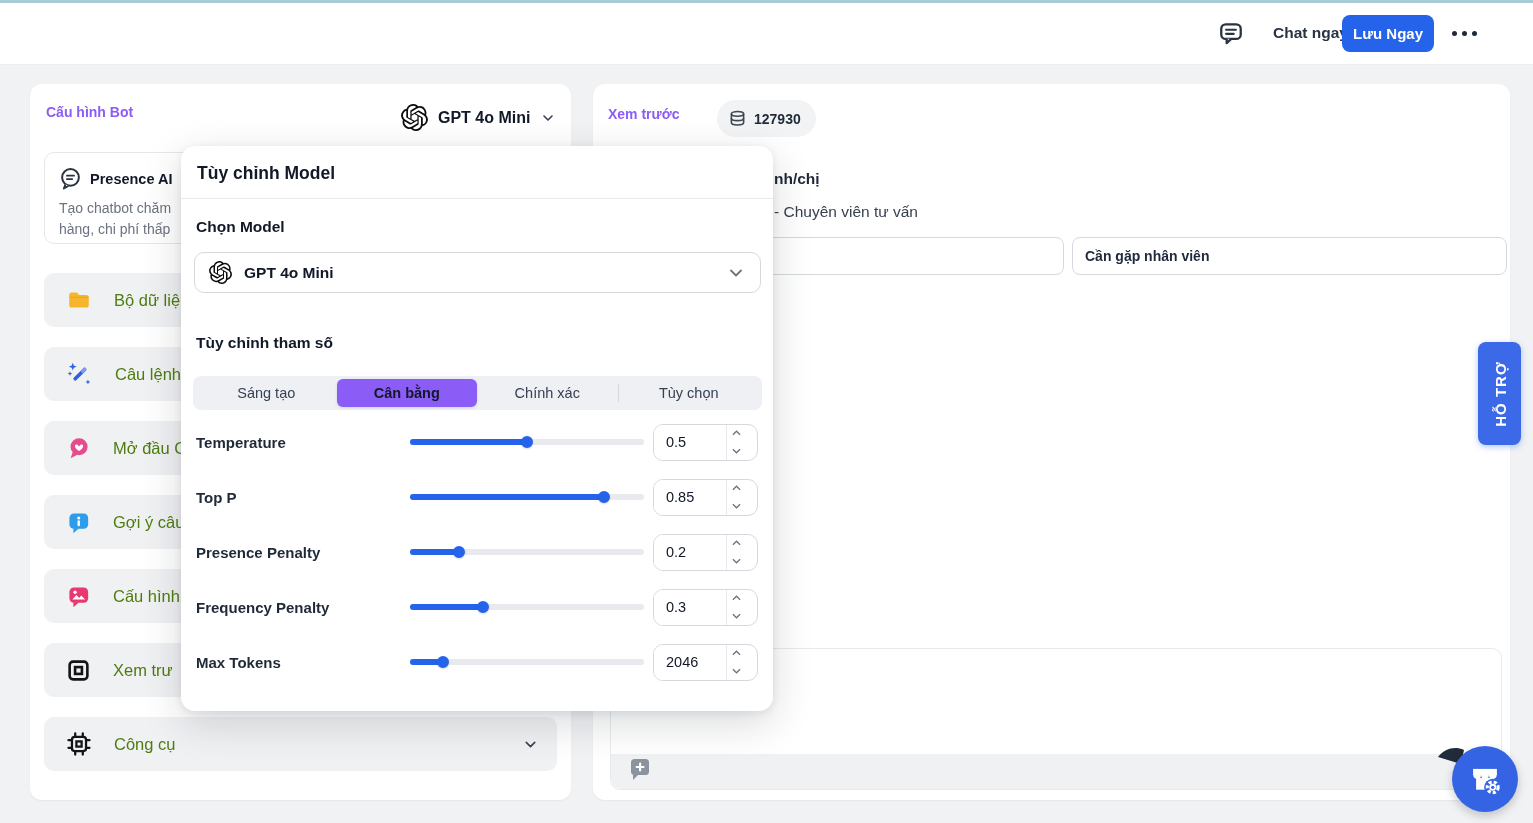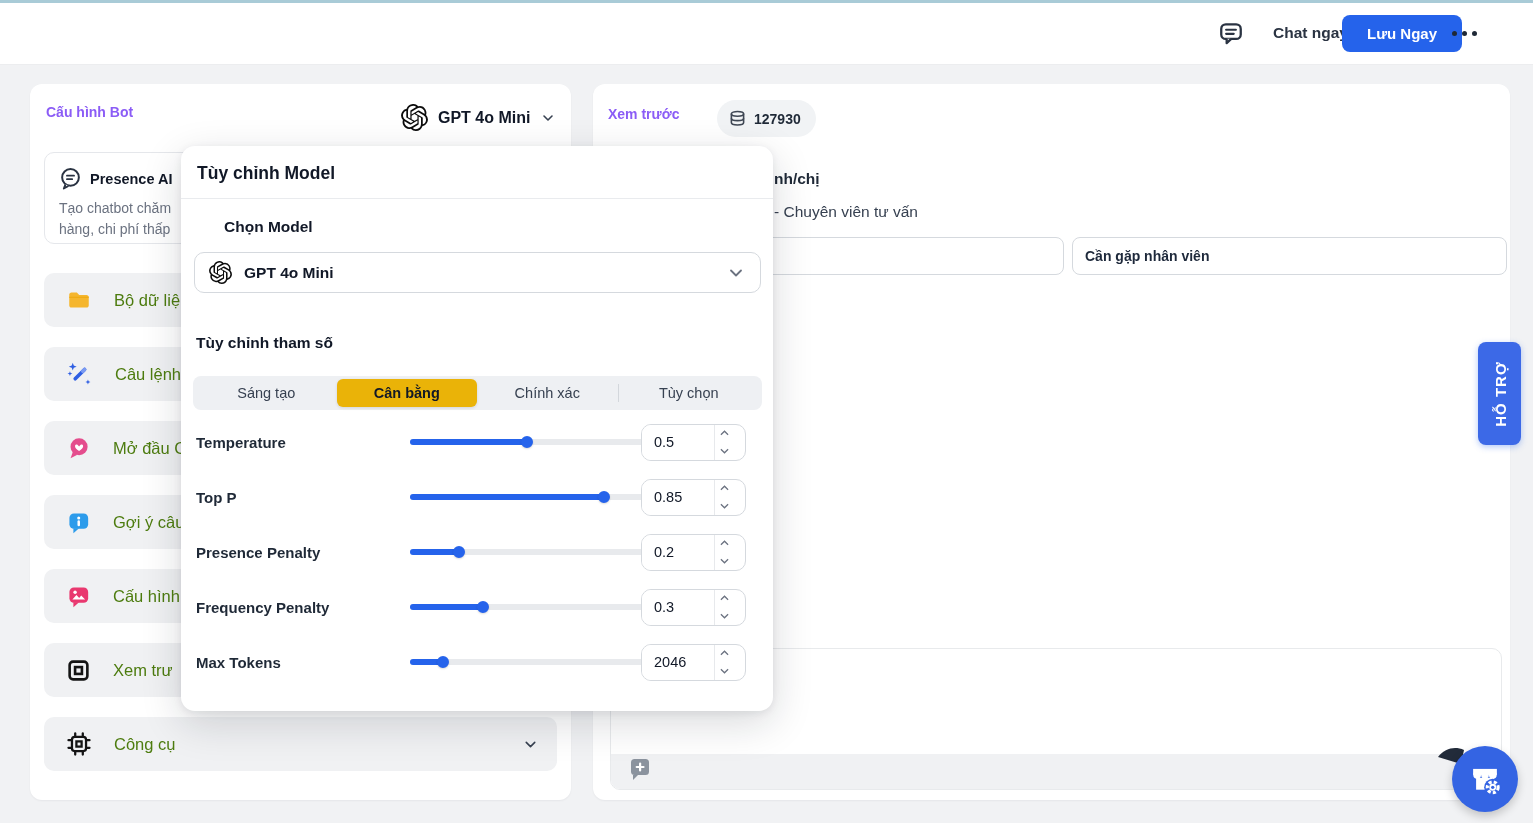--- a/index.html
+++ b/index.html
@@ -5,21 +5,21 @@
   * { margin:0; padding:0; box-sizing:border-box; }
   html,body { width:1533px; height:823px; }
   body { font-family:"Liberation Sans","DejaVu Sans",sans-serif; background:#f1f2f4; color:#1f2937; overflow:hidden; }
   #app { position:relative; width:1533px; height:823px; background:#f1f2f4; }
   .abs { position:absolute; }
 
   
   .topbar { left:0; top:0; width:1533px; height:65px; background:#fff; border-top:3px solid #a9cbd7; border-bottom:1px solid #ecedef; }
   .chat-ngay { left:1218px; top:18px; height:30px; display:flex; align-items:center; gap:9px; cursor:pointer; }
   .chat-ngay span { font-size:15.5px; font-weight:700; color:#2a3342;margin-left:20px; }
-  .save-btn { left:1342px; top:15px; width:120px; height:37px; background:#2563eb; border:none; border-radius:8px; color:#fff; font-size:15px; font-weight:700; cursor:pointer; font-family:inherit; }
+  .save-btn { left:1342px; top:15px; width:92px; height:37px; background:#2563eb; border:none; border-radius:8px; color:#fff; font-size:15px; font-weight:700; cursor:pointer; font-family:inherit; }
   .more-dots { left:1452px; top:24px; width:34px; height:18px; display:flex; align-items:center; gap:5px; cursor:pointer; }
   .more-dots i { width:5px; height:5px; border-radius:50%; background:#1f2937; }
 
   
   .panel { background:#fff; border-radius:12px; box-shadow:0 1px 2px rgba(16,24,40,.05); }
   .left-panel  { left:30px;  top:84px; width:541px; height:716px; }
   .right-panel { left:593px; top:84px; width:917px; height:716px; }
 
   .panel-title { font-size:14px; font-weight:700; color:#8b5cf6; }
   .model-selector { display:flex; align-items:center; gap:10px; cursor:pointer; }
@@ -53,30 +53,30 @@
   .modal { left:181px; top:146px; width:592px; height:565px; background:#fff; border-radius:14px; box-shadow:0 12px 40px rgba(16,24,40,.16), 0 2px 8px rgba(16,24,40,.08); z-index:50; }
   .modal-title { left:16px; top:17px; font-size:17.5px; font-weight:700; color:#111827; }
   .modal-divider { left:0; top:52px; width:592px; height:1px; background:#e9ebee; }
   .sec-label { font-size:15.5px; font-weight:700; color:#111827; }
   .model-select { left:13px; top:106px; width:567px; height:41px; border:1px solid #d5d9de; border-radius:10px; display:flex; align-items:center; gap:12px; padding:0 14px; cursor:pointer; }
   .model-select b { font-size:15.5px; font-weight:700; color:#111827; }
   .model-select .chev { margin-left:auto; }
 
   .tabs { left:12px; top:230px; width:569px; height:34px; background:#eef0f3; border-radius:8px; display:flex; align-items:center; padding:3px; }
   .tab { flex:1; height:28px; display:flex; align-items:center; justify-content:center; font-size:14.5px; font-weight:500; color:#374151; border-radius:6px; cursor:pointer; }
-  .tab.active { background:#eab308; font-weight:700; color:#111827; box-shadow:0 1px 3px rgba(16,24,40,.12); }
+  .tab.active { background:#8b5cf6; font-weight:700; color:#111827; box-shadow:0 1px 3px rgba(16,24,40,.12); }
   .tabsep { width:1px; height:18px; background:#d3d7dc; }
 
   .param-row { left:0; width:592px; height:38px; display:flex; align-items:center; }
   .param-row .plabel { position:absolute; left:15px; font-size:15px; font-weight:600; color:#1f2937; }
   .slider { position:absolute; left:229px; width:234px; height:22px; cursor:pointer; }
   .slider .track { position:absolute; left:0; top:8px; width:100%; height:6px; background:#e8eaed; border-radius:3px; }
   .slider .fill  { position:absolute; left:0; top:8px; height:6px; background:#2563eb; border-radius:3px; }
   .slider .handle{ position:absolute; top:11px; width:10px; height:10px; background:#fff; border:6px solid #2563eb; border-radius:50%; transform:translate(-50%,-50%); box-shadow:0 1px 2px rgba(0,0,0,.15); }
-  .num-box { position:absolute; left:460px; width:105px; height:37px; border:1px solid #d5d9de; border-radius:10px; display:flex; background:#fff; overflow:hidden; }
+  .num-box { position:absolute; left:472px; width:105px; height:37px; border:1px solid #d5d9de; border-radius:10px; display:flex; background:#fff; overflow:hidden; }
   .num-box input { width:72px; border:none; outline:none; font-family:inherit; font-size:14.5px; color:#111827; padding-left:12px; }
   .spin { width:20px; border-left:1px solid #e7e9ec; display:flex; flex-direction:column; }
   .spin div { flex:1; display:flex; align-items:center; justify-content:center; cursor:pointer; color:#6b7280; }
 </style>
 </head>
 <body>
 
 <div id="app">
 
   <div class="abs topbar"></div>
@@ -256,21 +256,21 @@
       <circle cx="22.5" cy="23" r="4.6" fill="none" stroke="#fff" stroke-width="2.6" stroke-dasharray="2.6 1.8"></circle>
       <circle cx="22.5" cy="23" r="2.9" fill="#fff"></circle>
       <circle cx="22.5" cy="23" r="1.4" fill="#3464e3"></circle>
     </svg>
   </div>
 
   <div class="abs modal">
     <div class="abs modal-title">Tùy chỉnh Model</div>
     <div class="abs modal-divider"></div>
 
-    <div class="abs sec-label" style="left:15px;top:72px;margin-left:28px;">Chọn Model</div>
+    <div class="abs sec-label" style="left:15px;top:72px;">Chọn Model</div>
 
     <div class="abs model-select">
       <svg width="23" height="23" viewBox="0 0 24 24">
         <path fill="#0d0d0d" d="M22.2819 9.8211a5.9847 5.9847 0 0 0-.5157-4.9108 6.0462 6.0462 0 0 0-6.5098-2.9A6.0651 6.0651 0 0 0 4.9807 4.1818a5.9847 5.9847 0 0 0-3.9977 2.9 6.0462 6.0462 0 0 0 .7427 7.0966 5.98 5.98 0 0 0 .511 4.9107 6.051 6.051 0 0 0 6.5146 2.9001A5.9847 5.9847 0 0 0 13.2599 24a6.0557 6.0557 0 0 0 5.7718-4.2058 5.9894 5.9894 0 0 0 3.9977-2.9001 6.0557 6.0557 0 0 0-.7475-7.073zM13.2599 22.4301a4.4755 4.4755 0 0 1-2.8764-1.04l.1419-.0804 4.7783-2.7582a.7948.7948 0 0 0 .3927-.6813v-6.7369l2.02 1.1686a.071.071 0 0 1 .038.052v5.5826a4.504 4.504 0 0 1-4.4945 4.4944zm-9.6607-4.1254a4.4708 4.4708 0 0 1-.5346-3.0137l.142.0852 4.783 2.7582a.7712.7712 0 0 0 .7806 0l5.8428-3.3685v2.3324a.0804.0804 0 0 1-.0332.0615L9.74 19.9502a4.4992 4.4992 0 0 1-6.1408-1.6464zM2.3408 7.8956a4.485 4.485 0 0 1 2.3655-1.9728V11.6a.7664.7664 0 0 0 .3879.6765l5.8144 3.3543-2.0201 1.1685a.0757.0757 0 0 1-.071 0l-4.8303-2.7865A4.504 4.504 0 0 1 2.3408 7.8956zm16.5963 3.8558L13.1038 8.364 15.1192 7.2a.0757.0757 0 0 1 .071 0l4.8303 2.7913a4.4944 4.4944 0 0 1-.6765 8.1042v-5.6772a.79.79 0 0 0-.407-.667zm2.0107-3.0231-.142-.0852-4.7735-2.7818a.7759.7759 0 0 0-.7854 0L9.409 9.2297V6.8974a.0662.0662 0 0 1 .0284-.0615l4.8303-2.7866a4.4992 4.4992 0 0 1 6.6802 4.66zM8.3065 12.863l-2.02-1.1638a.0804.0804 0 0 1-.038-.0567V6.0742a4.4992 4.4992 0 0 1 7.3757-3.4537l-.142.0805L8.704 5.459a.7948.7948 0 0 0-.3927.6813zm1.0976-2.3654 2.602-1.4998 2.6069 1.4998v2.9994l-2.5974 1.4997-2.6067-1.4997z"></path>
       </svg>
       <b>GPT 4o Mini</b>
       <svg class="chev" width="20" height="20" viewBox="0 0 24 24">
         <path d="M6 9l6 6 6-6" fill="none" stroke="#6b7280" stroke-width="2.2" stroke-linecap="round" stroke-linejoin="round"></path>
       </svg>
     </div>

